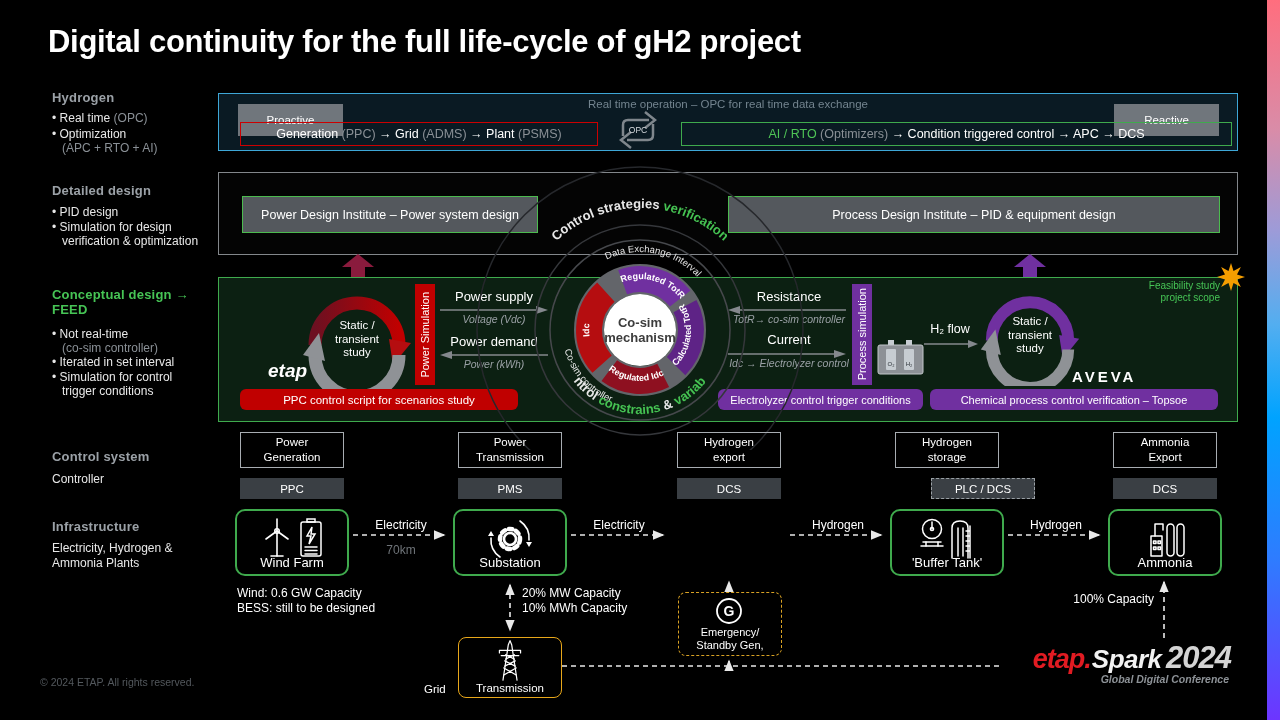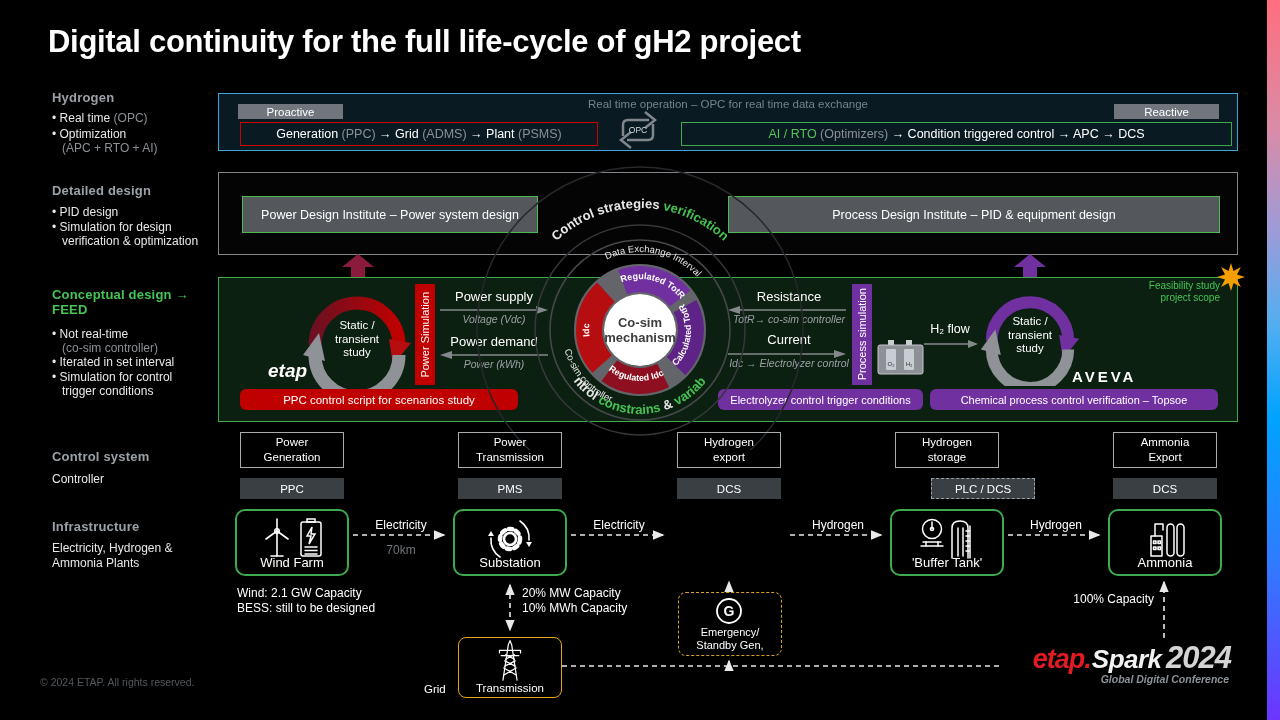--- a/index.html
+++ b/index.html
@@ -10,21 +10,21 @@
   .strip{position:absolute;right:0;top:0;width:13px;height:720px;
          background:linear-gradient(180deg,#ff6e7e 0%,#d98ca8 18%,#9d9bd8 32%,#53aef0 45%,#00a3ff 58%,#2f7bff 78%,#6d35ff 100%);}
   .sh{position:absolute;left:52px;width:170px;font-size:13px;font-weight:700;color:#9ba1a7;letter-spacing:.2px;}
   .sh.green{color:#46c455;}
   .sline{position:absolute;left:52px;width:172px;font-size:12px;color:#e8e8e8;}
   .gray{color:#8a9096;}
   .panel{position:absolute;box-sizing:border-box;}
   .op-box{left:218px;top:93px;width:1020px;height:58px;background:#0a1a23;border:1.5px solid #3ea7d7;}
   .dd-box{left:218px;top:172px;width:1020px;height:83px;background:#040404;border:1px solid #83878b;}
   .cd-box{left:218px;top:277px;width:1020px;height:145px;background:#0c2012;border:1.5px solid #3faa4d;}
-  .pill{position:absolute;height:15px;width:105px;background:#70767c;color:#fff;font-size:11.5px;
+  .pill{position:absolute;height:32px;width:105px;background:#70767c;color:#fff;font-size:11.5px;
         display:flex;align-items:center;justify-content:center;}
   .flowbox{position:absolute;height:24px;box-sizing:border-box;font-size:12.5px;display:flex;align-items:center;justify-content:center;white-space:pre;}
   .inst{position:absolute;height:37px;background:#54585d;border:1.5px solid #4cbb4f;box-sizing:border-box;
         display:flex;align-items:center;justify-content:center;font-size:12.5px;color:#fff;}
   .bah{position:absolute;width:0;height:0;border-left:16px solid transparent;border-right:16px solid transparent;}
   .bas{position:absolute;width:14px;height:11px;}
   .vbar{position:absolute;width:20px;height:101px;display:flex;align-items:center;justify-content:center;}
   .vbar span{writing-mode:vertical-rl;transform:rotate(180deg);font-size:11px;color:#fff;white-space:nowrap;}
   .flabel{position:absolute;font-size:13px;color:#fff;text-align:center;}
   .fsub{position:absolute;font-size:10.5px;font-style:italic;color:#9aa0a5;text-align:center;}
@@ -354,21 +354,21 @@
     <div class="nlabel">Ammonia</div>
   </div>
 
   <div class="linklabel" style="left:356px;top:518px">Electricity</div>
   <div class="linklabel" style="left:356px;top:543px;color:#6f7479">70km</div>
   <div class="linklabel" style="left:574px;top:518px">Electricity</div>
   <div class="linklabel" style="left:793px;top:518px">Hydrogen</div>
   <div class="linklabel" style="left:1011px;top:518px">Hydrogen</div>
 
   <div class="note" style="left:237px;top:586px">
-    <div>Wind: 2.1 GW Capacity</div>
+    <div>Wind: 0.6 GW Capacity</div>
     <div>BESS: still to be designed</div>
   </div>
   <div class="note" style="left:522px;top:586px">
     <div>20% MW Capacity</div>
     <div>10% MWh Capacity</div>
   </div>
   <div class="note" style="left:1054px;top:592px;width:100px;text-align:right">100% Capacity</div>
 
   <div class="embox"></div>
   <svg class="abs" style="left:714px;top:596px" width="30" height="30" viewBox="0 0 30 30">

